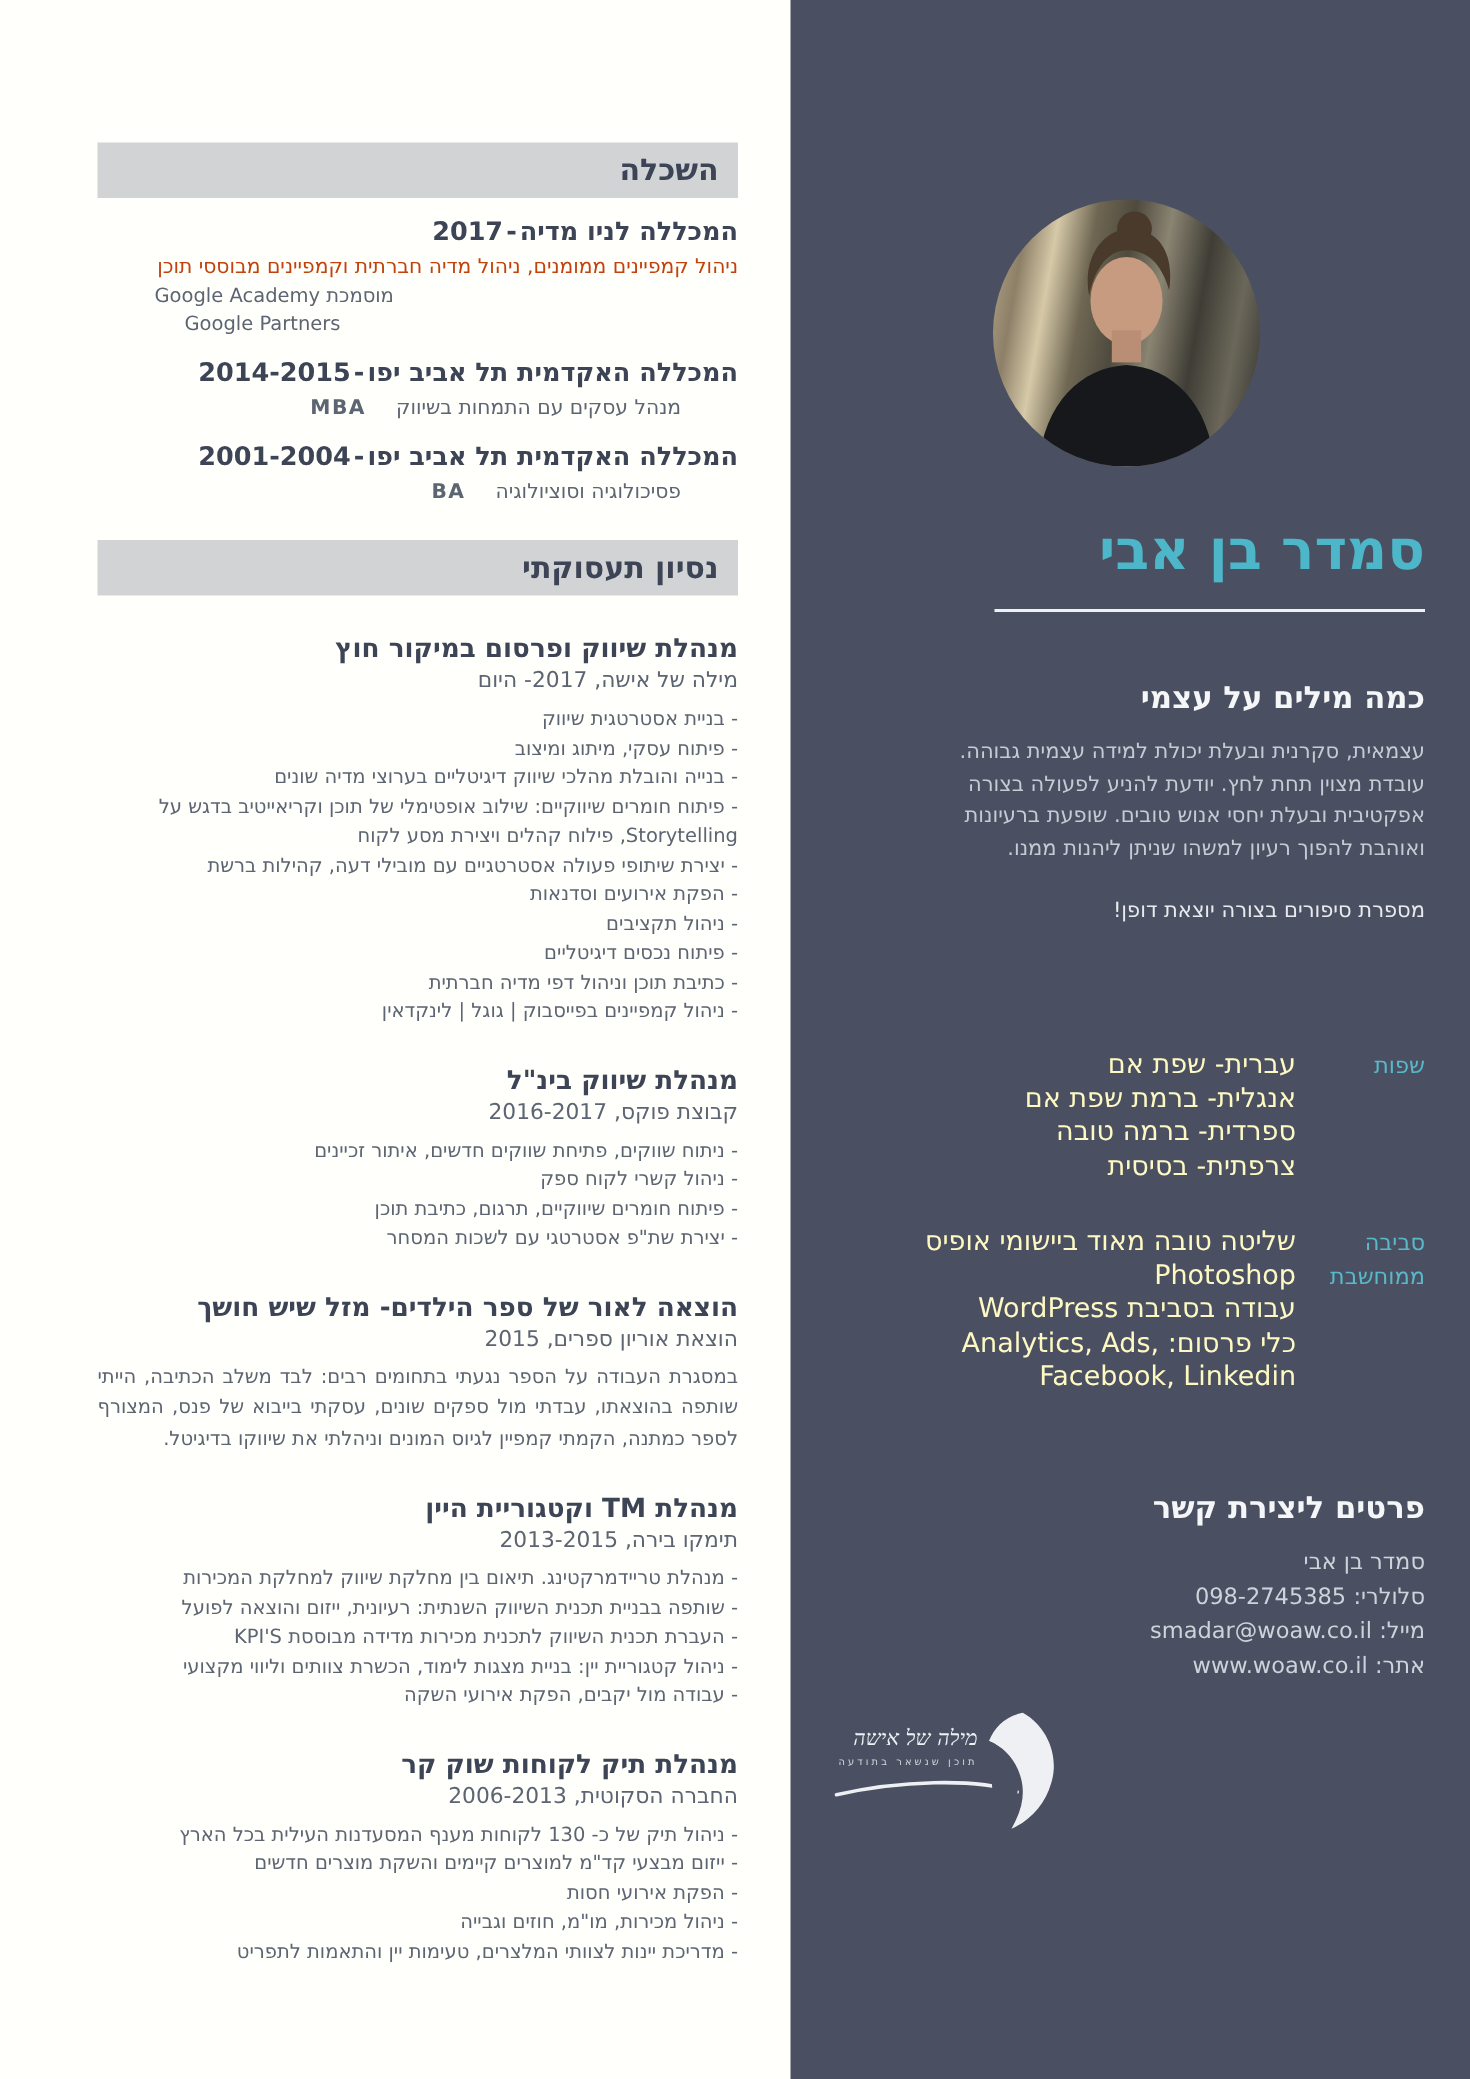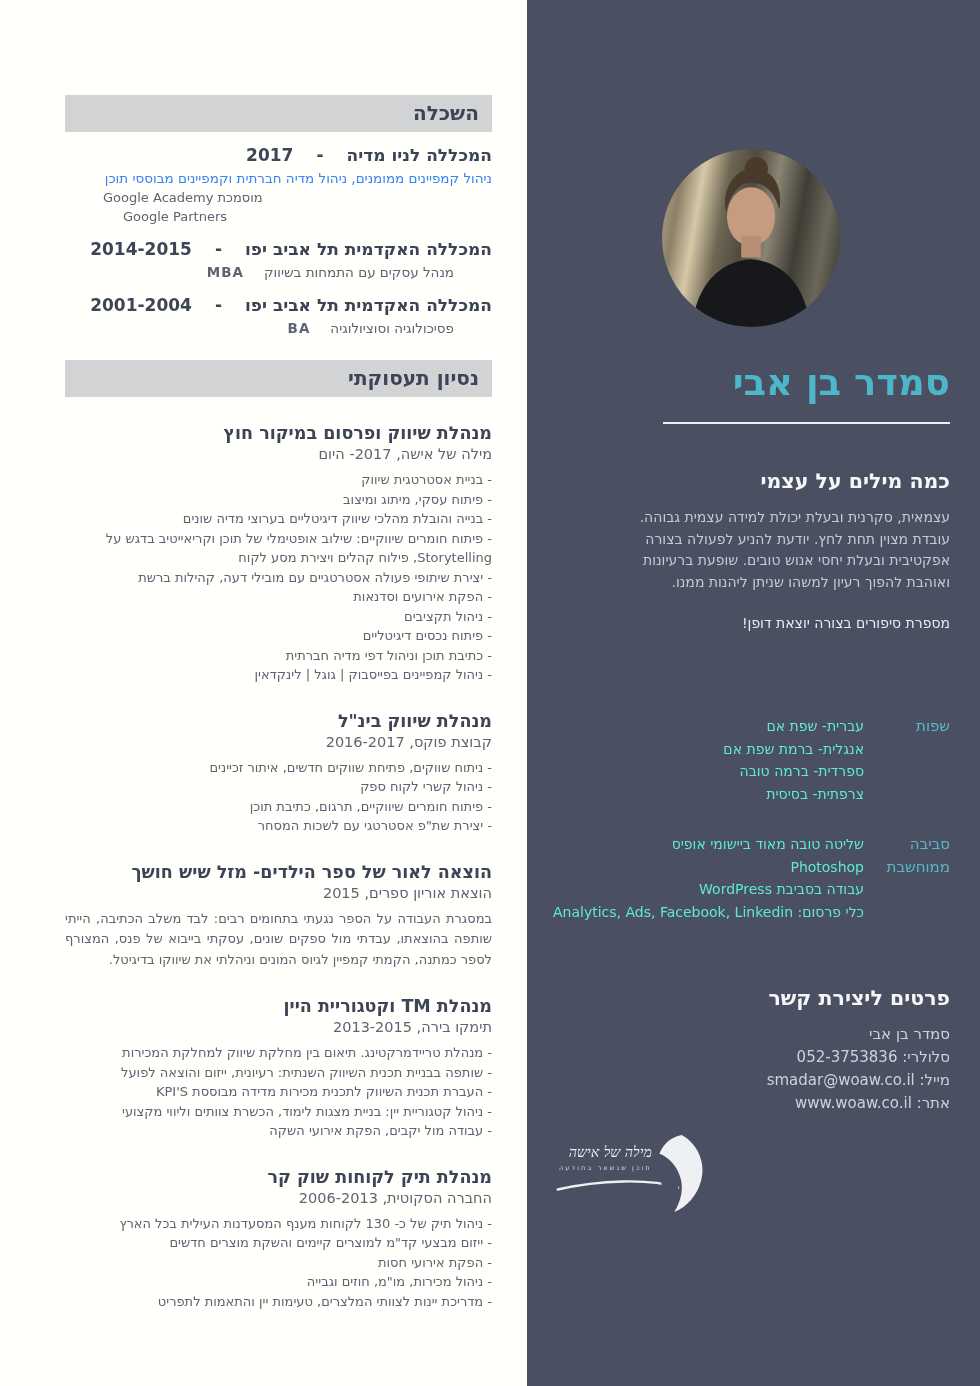--- a/index.html
+++ b/index.html
@@ -7,56 +7,56 @@
   .page{position:relative;width:980px;height:1386px;background:#fffffb;overflow:hidden;}
 
   
   .main{position:absolute;top:0;left:0;width:527px;height:100%;direction:rtl;text-align:right;
         padding:95px 35px 30px 65px;box-sizing:border-box;color:#5d6472;}
   .bar{background:#d2d3d5;height:37px;line-height:37px;padding-right:13px;
        font-size:20px;font-weight:bold;color:#3d4456;}
   .bar.second{margin-top:22px;}
 
   .edu-entry{margin-top:13px;}
-  .edu-head{display:flex;direction:ltr;justify-content:flex-end;gap:23px;
+  .edu-head{display:flex;direction:ltr;justify-content:flex-end;gap:2px;
             font-size:17px;font-weight:bold;color:#3d4456;line-height:21px;}
-  .edu-desc{font-size:13.5px;line-height:20px;color:#3b82f6;margin-top:2px;}
+  .edu-desc{font-size:13.5px;line-height:20px;color:#c2410c;margin-top:2px;}
   .edu-cert{font-size:13px;line-height:19px;color:#5d6472;margin-left:38px;text-align:left;direction:rtl;}
   .edu-cert.c2{margin-left:58px;}
   .edu-degree-row{display:flex;direction:ltr;justify-content:flex-end;gap:20px;
                   font-size:13.5px;line-height:20px;color:#5d6472;padding-right:38px;margin-top:2px;}
   .edu-degree-row .degree{font-weight:bold;letter-spacing:1px;}
 
   .job{margin-top:26px;}
   .job-title{margin:0;font-size:17.5px;font-weight:bold;color:#3d4456;line-height:21px;}
   .job-sub{font-size:14.5px;color:#5d6472;line-height:20px;margin-bottom:6px;}
   .bullets{font-size:13px;line-height:19.5px;color:#5d6472;}
   .bullet::before{content:"- ";}
   .job-para{margin:6px 0 0 0;font-size:13px;line-height:20.5px;color:#5d6472;text-align:justify;}
 
   
   .sidebar{position:absolute;top:0;right:0;width:453px;height:100%;background:#4a5061;
-           direction:rtl;text-align:right;padding:16px 30px 0 25px;box-sizing:border-box;color:#c6cad3;margin-left:35px;}
+           direction:rtl;text-align:right;padding:0 30px 0 25px;box-sizing:border-box;color:#c6cad3;margin-left:35px;}
   .photo{width:178px;height:178px;border-radius:50%;margin:133px auto 0;overflow:hidden;position:relative;
          background:linear-gradient(100deg,#b9a98a 0%,#8d8068 12%,#d6c9a8 22%,#6f6753 34%,#4e4a3e 46%,
                     #8a8472 58%,#3f3d35 72%,#6b675a 85%,#2f2e2a 100%);}
   .photo svg{position:absolute;inset:0;}
   .name{margin:35px 0 0 0;font-size:37px;line-height:42px;font-weight:bold;color:#4db6c9;}
   .tagline{margin-top:8px;font-size:16px;letter-spacing:1px;color:#d7dae0;}
   .rule{border:none;border-top:2px solid #eef0f2;width:287px;margin:18px 0 0 auto;}
 
   .side-title{margin:0;font-size:20.5px;font-weight:bold;color:#f5f6f8;line-height:26px;}
   .about{margin-top:44px;}
   .about-text{margin:13px 0 0 0;font-size:14px;line-height:21.5px;color:#c6cad3;max-width:322px;}
   .about-highlight{margin:22px 0 0 0;font-size:14px;color:#e8eaee;}
 
   .skills{margin-top:84px;}
   .skill-row{display:flex;gap:14px;margin-top:28px;}
   .skill-label{flex:0 0 72px;color:#58b9ca;font-size:15px;line-height:22.5px;}
-  .skill-items{flex:1;font-size:14px;line-height:22.5px;color:#5eead4;}
+  .skill-items{flex:1;font-size:18px;line-height:22.5px;color:#fef9c3;}
 
   .contact{margin-top:62px;}
   .contact-lines{margin-top:12px;font-size:15px;line-height:23px;color:#ced2da;}
   .contact-line .val{direction:ltr;unicode-bidi:embed;}
 
   .logo{margin-top:18px;text-align:left;direction:ltr;}
   .logo-script{font:italic 15px "DejaVu Serif","Liberation Serif",serif;fill:#eef0f3;}
   .logo-slogan{font:7px "DejaVu Sans","Liberation Sans",sans-serif;letter-spacing:2.2px;fill:#d3d7de;}
 </style>
 </head>
@@ -206,21 +206,21 @@
           </div>
       </div>
     </section>
 
     <section class="contact">
       <h2 class="side-title">פרטים ליצירת קשר</h2>
       <div class="contact-lines">
         <div class="contact-line">סמדר בן אבי</div>
         <div class="contact-line">
           <span>סלולרי:</span>
-          <span class="val">052-3753836</span>
+          <span class="val">098-2745385</span>
         </div>
         <div class="contact-line">
           <span>מייל:</span>
           <span class="val">smadar@woaw.co.il</span>
         </div>
         <div class="contact-line">
           <span>אתר:</span>
           <span class="val">www.woaw.co.il</span>
         </div>
       </div>

